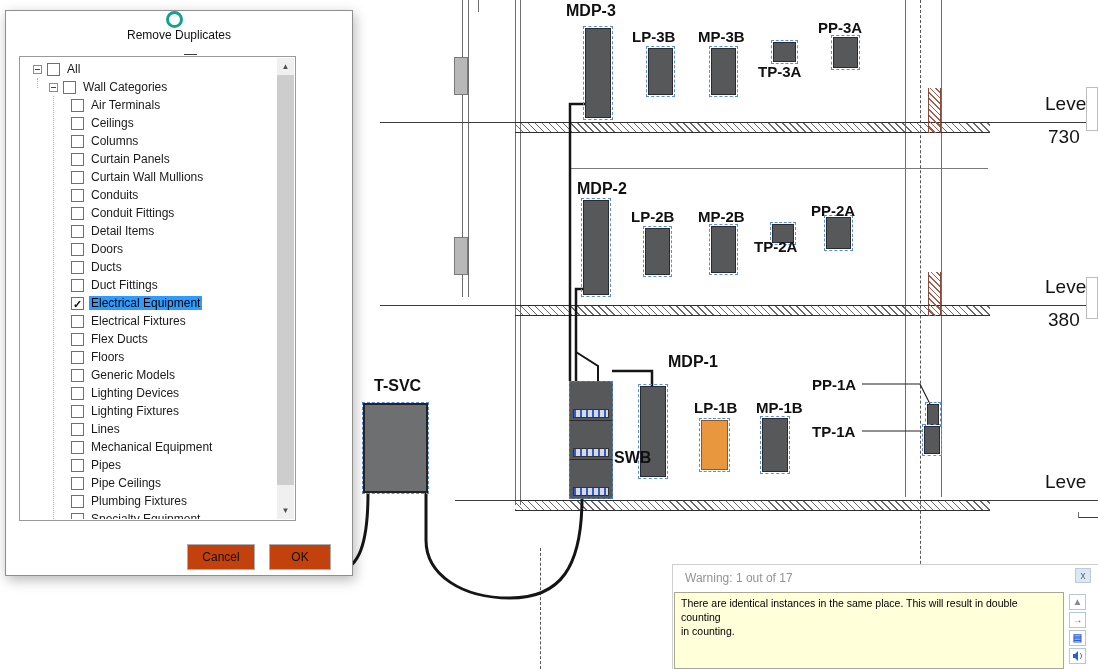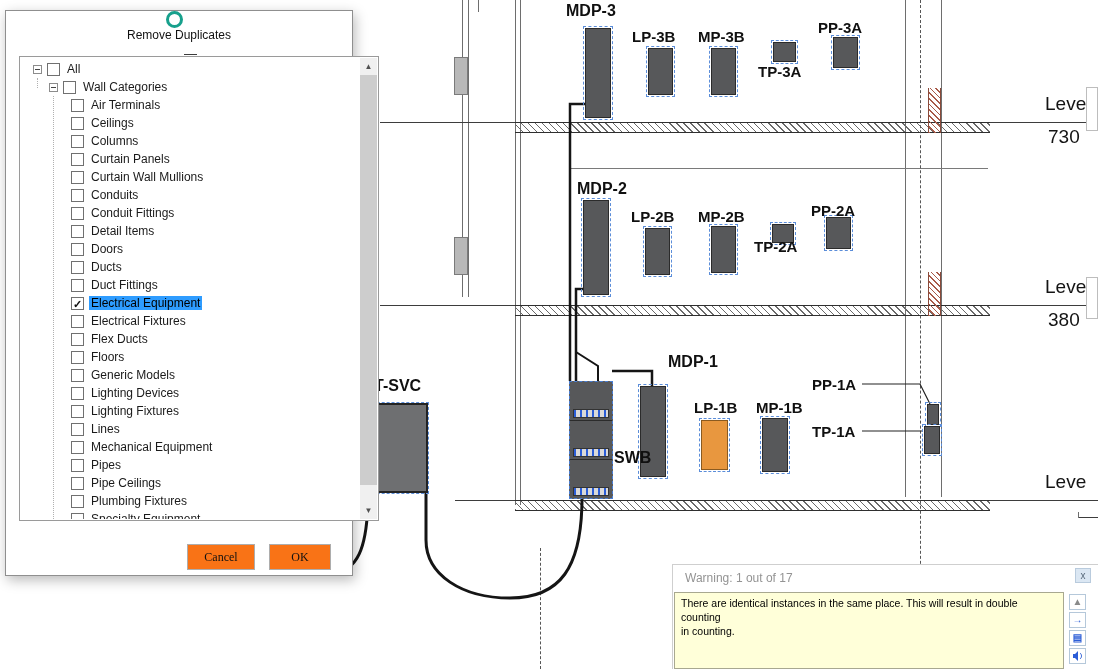--- a/index.html
+++ b/index.html
@@ -39,21 +39,21 @@
 
   
   #dlg { position:absolute; left:5px; top:10px; width:348px; height:566px; background:#fff;
          border:1px solid #8f8f8f; box-shadow:2px 4px 12px rgba(0,0,0,.28); z-index:10; }
   .titlebar { height:34px; display:flex; align-items:center; padding:0 10px; background:#fff;flex-direction:column; }
   .app-icon { width:17px; height:17px; border-radius:50%; border:3px solid #17a08c;
               background:#fff; margin-right:9px; flex:none; }
   .dlg-title { font-size:12px; color:#111; flex:1; }
   .winbtn { width:30px; height:24px; text-align:center; line-height:24px; font-size:13px;
             color:#222; margin-left:23px; cursor:default; }
-  .treebox { position:absolute; left:13px; top:45px; width:360px; height:465px;
+  .treebox { position:absolute; left:13px; top:45px; width:277px; height:465px;
              border:1px solid #9a9a9a; background:#fff; }
   .rows { position:absolute; left:1px; top:1px; right:18px; bottom:1px; overflow:hidden; padding-top:2px; }
   .trow { height:18px; display:flex; align-items:center; font-size:12px; color:#1a1a1a; white-space:nowrap; }
   .trow.root { padding-left:12px; }
   .trow.group { padding-left:28px; }
   .trow.cat { padding-left:50px; }
   .exp { width:9px; height:9px; border:1px solid #8c8c8c; background:#fff; margin-right:5px;
          position:relative; flex:none; }
   .exp::after { content:""; position:absolute; left:1px; right:1px; top:3px; height:1px; background:#444; }
   .cb { width:13px; height:13px; border:1px solid #707070; background:#fff; margin-right:5px;
@@ -62,22 +62,22 @@
   .tlabel { padding:0 2px; }
   .trow.checked .tlabel { background:#2e9cff; color:#000; }
   .connector { position:absolute; left:32px; top:38px; height:423px; width:0;
                border-left:1px dotted #b0b0b0; }
   .connector.rootc { left:16px; top:20px; height:10px; }
   .scroll { position:absolute; top:1px; right:1px; bottom:1px; width:17px; background:#f0f0f0; }
   .sbtn { position:absolute; left:0; width:17px; height:17px; background:#f0f0f0; color:#505050;
           font-size:8px; text-align:center; line-height:17px; }
   .sbtn.up { top:0; } .sbtn.down { bottom:0; }
   .sthumb { position:absolute; left:0; top:17px; width:17px; height:410px; background:#cdcdcd; }
-  .dlgbtn { position:absolute; height:26px; background:#f97316; border:1px solid #adadad;
-            font-size:12px; font-family:Liberation Serif, serif; color:#111; text-align:center; }
+  .dlgbtn { position:absolute; height:26px; background:#c2410c; border:1px solid #adadad;
+            font-size:12px; font-family:Liberation Sans, sans-serif; color:#111; text-align:center; }
   #btn-cancel { left:181px; top:533px; width:68px; }
   #btn-ok { left:263px; top:533px; width:62px; }
 
   
   #warnpanel { position:absolute; left:672px; top:564px; width:426px; height:105px; background:#fff;
                border-top:1px solid #cfcfcf; border-left:1px solid #cfcfcf; z-index:5; }
   .warn-title { position:absolute; left:12px; top:6px; font-size:12px; color:#939393; }
   .warn-close { position:absolute; left:402px; top:3px; width:16px; height:15px; background:#dbe7f3;
                 border:1px solid #b9cbdd; color:#5a6b7c; font-size:10px; text-align:center; line-height:13px; }
   .warn-msg { position:absolute; left:1px; top:27px; width:390px; height:77px; background:#ffffd9;

